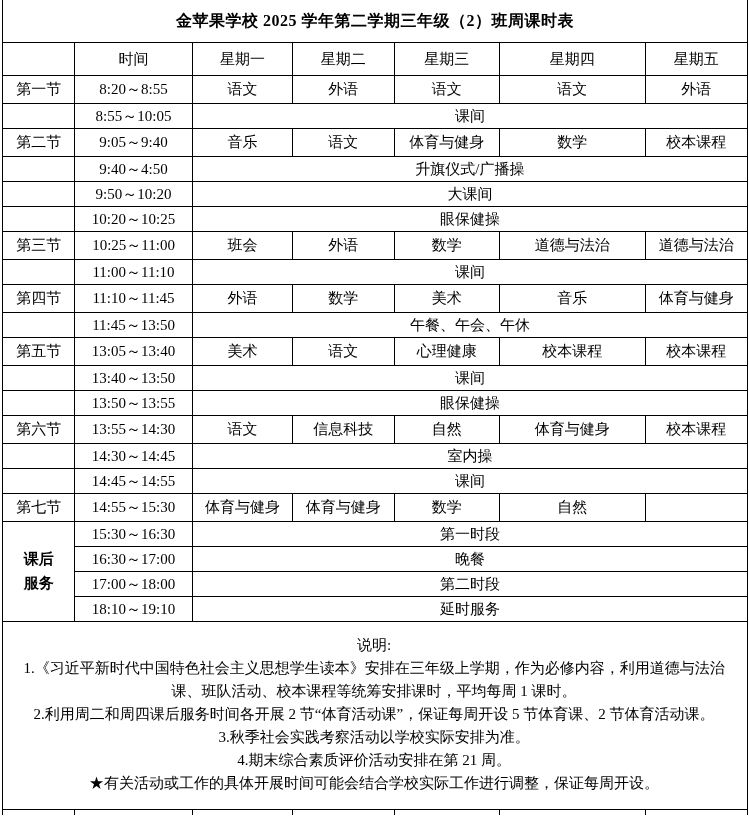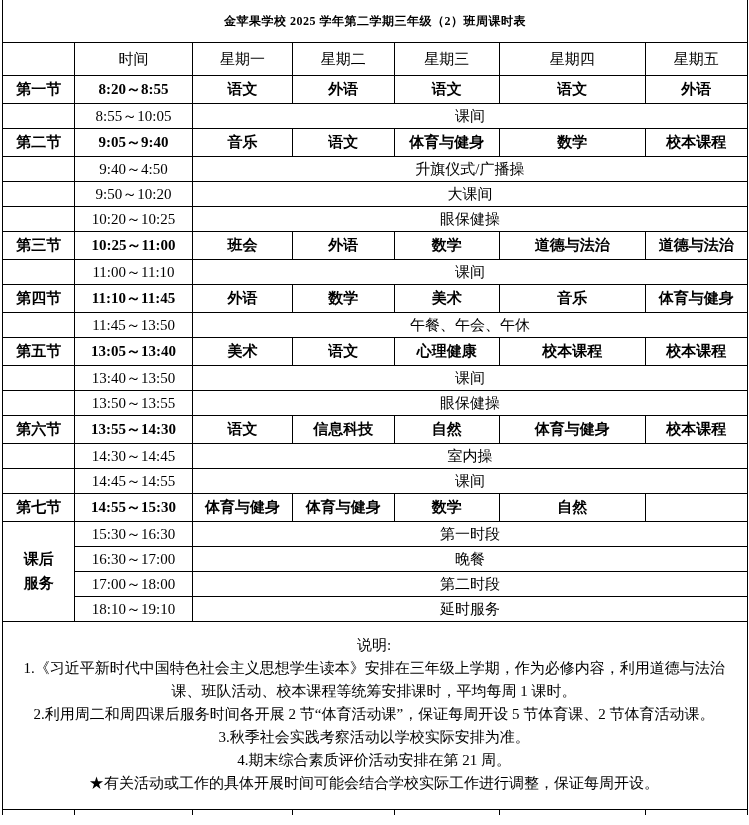--- a/index.html
+++ b/index.html
@@ -15,39 +15,39 @@
     width:746px;
     margin:0 0 0 2px;
     background:var(--bg);
   }
   .title{
     box-sizing:border-box;
     width:746px;height:42px;
     border-left:1px solid var(--border);
     border-right:1px solid var(--border);
     display:flex;align-items:center;justify-content:center;
-    font-size:12px;font-weight:bold;letter-spacing:.5px;
+    font-size:16px;font-weight:bold;letter-spacing:.5px;
   }
   table.tt{
     width:746px;
     border-collapse:collapse;
     table-layout:fixed;
   }
   table.tt th,table.tt td{
     border:1px solid var(--border);
     text-align:center;
     vertical-align:middle;
     font-size:15px;
     font-weight:normal;
     padding:0 2px;
     overflow:hidden;
     white-space:nowrap;
   }
   tr.r-head th{height:32px;}
-  tr.r-subject td{height:27px;font-weight:bold;}
+  tr.r-subject td{height:27px;}
   tr.r-break td{height:24px;}
   td.c-section-merged span{
     display:inline-block;width:2.3em;line-height:1.55;
     white-space:normal;
     font-weight:bold;
   }
   td.c-notes{
     text-align:right;
     white-space:normal !important;
     padding:3px 8px 6px 6px !important;

